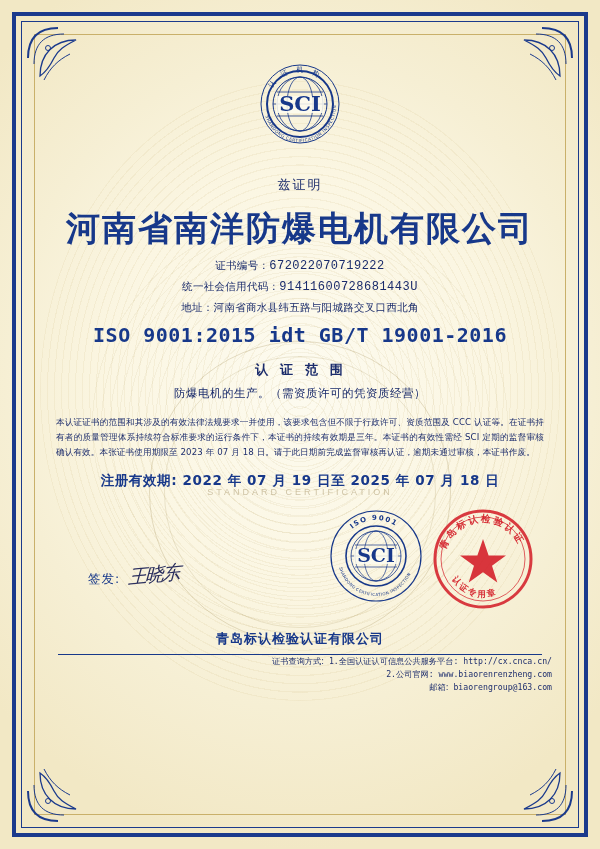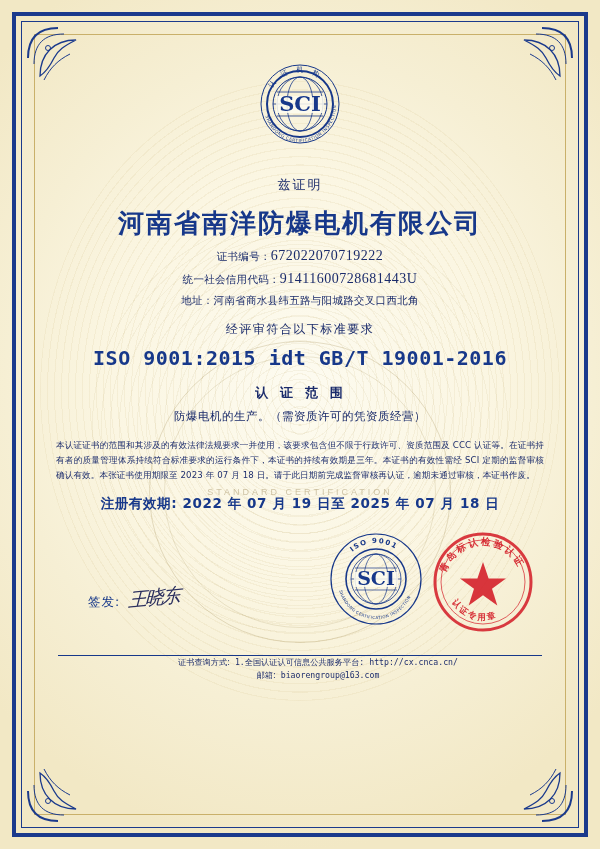--- a/index.html
+++ b/index.html
@@ -146,36 +146,36 @@
   }
   .zizhengming {
     font-family: "DejaVu Sans", "Liberation Sans", sans-serif;
     font-size: 13px;
     color: #1a2b6b;
     margin-top: 18px;
     letter-spacing: 2px;
   }
   .company {
     font-family: "DejaVu Sans", "Liberation Sans", sans-serif;
-    font-size: 26px;
+    font-size: 34px;
     font-weight: bold;
     color: #17388a;
     margin-top: 12px;
     letter-spacing: 2px;
   }
   .meta-line {
     font-family: "DejaVu Sans", "Liberation Sans", sans-serif;
     font-size: 10.5px;
     color: #1a2b6b;
     margin-top: 7px;
     letter-spacing: 0.3px;
   }
   .meta-line .mono {
-    font-family: Liberation Serif, serif;
-    font-size: 14px;
+    font-family: Liberation Mono, monospace;
+    font-size: 12px;
     letter-spacing: 0.5px;
   }
   .audit-line {
     font-family: "DejaVu Sans", "Liberation Sans", sans-serif;
     font-size: 12px;
     color: #1a2b6b;
     margin-top: 13px;
     letter-spacing: 1.5px;
   }
   .standard {
@@ -279,21 +279,21 @@
     font-weight: bold;
     color: #17388a;
     letter-spacing: 1px;
     margin-bottom: 6px;
   }
   .footer-line {
     font-family: "DejaVu Sans Mono", "Liberation Mono", monospace;
     font-size: 8.2px;
     color: #1f2f6e;
     line-height: 1.55;
-    text-align: center;
+    text-align: right;
     padding-left: 36px;
   }
   .footer-line .lbl {
     font-family: "DejaVu Sans", "Liberation Sans", sans-serif;
   }
 </style>
 </head>
 <body>
 
 <div class="certificate">
@@ -381,21 +381,20 @@
     </div>
 
     <div class="meta-line">
       <span>统一社会信用代码：</span><span class="mono">91411600728681443U</span>
     </div>
 
     <div class="meta-line">
       <span>地址：</span><span>河南省商水县纬五路与阳城路交叉口西北角</span>
     </div>
 
-    <div class="audit-line">经评审符合以下标准要求</div>
 
     <div class="standard">ISO 9001:2015 idt GB/T 19001-2016</div>
 
     <div class="scope-title">认 证 范 围</div>
 
     <div class="scope-body">防爆电机的生产。（需资质许可的凭资质经营）</div>
 
     <div class="fineprint">本认证证书的范围和其涉及的有效法律法规要求一并使用，该要求包含但不限于行政许可、资质范围及 CCC 认证等。在证书持有者的质量管理体系持续符合标准要求的运行条件下，本证书的持续有效期是三年。本证书的有效性需经 SCI 定期的监督审核确认有效。本张证书使用期限至 2023 年 07 月 18 日。请于此日期前完成监督审核再认证，逾期未通过审核，本证书作废。</div>
 
     <div class="validity">注册有效期: 2022 年 07 月 19 日至 2025 年 07 月 18 日</div>
@@ -441,25 +440,27 @@
           </text>
           <path id="redArcBot" d="M 18 56 A 35 35 0 0 0 88 56" fill="none"></path>
           <text font-family="DejaVu Sans, sans-serif" font-size="8.5" font-weight="bold" fill="#d4202a" letter-spacing="2" opacity="0.92">
             <textPath href="#redArcBot" startOffset="16%">认证专用章</textPath>
           </text>
         </svg>
       </div>
     </div>
 
     <div class="footer">
+      <div class="issuer">青岛标认检验认证有限公司</div>
       <div class="footer-divider"></div>
       <div class="footer-line">
         <span class="lbl">证书查询方式:</span>
         <span>1.全国认证认可信息公共服务平台: http://cx.cnca.cn/</span>
       </div>
+      <div class="footer-line">2.公司官网: www.biaorenrenzheng.com</div>
       <div class="footer-line">
         <span class="lbl">邮箱:</span>
         <span>biaorengroup@163.com</span>
       </div>
     </div>
 
   </div>
 </div>
 
 </body></html>

